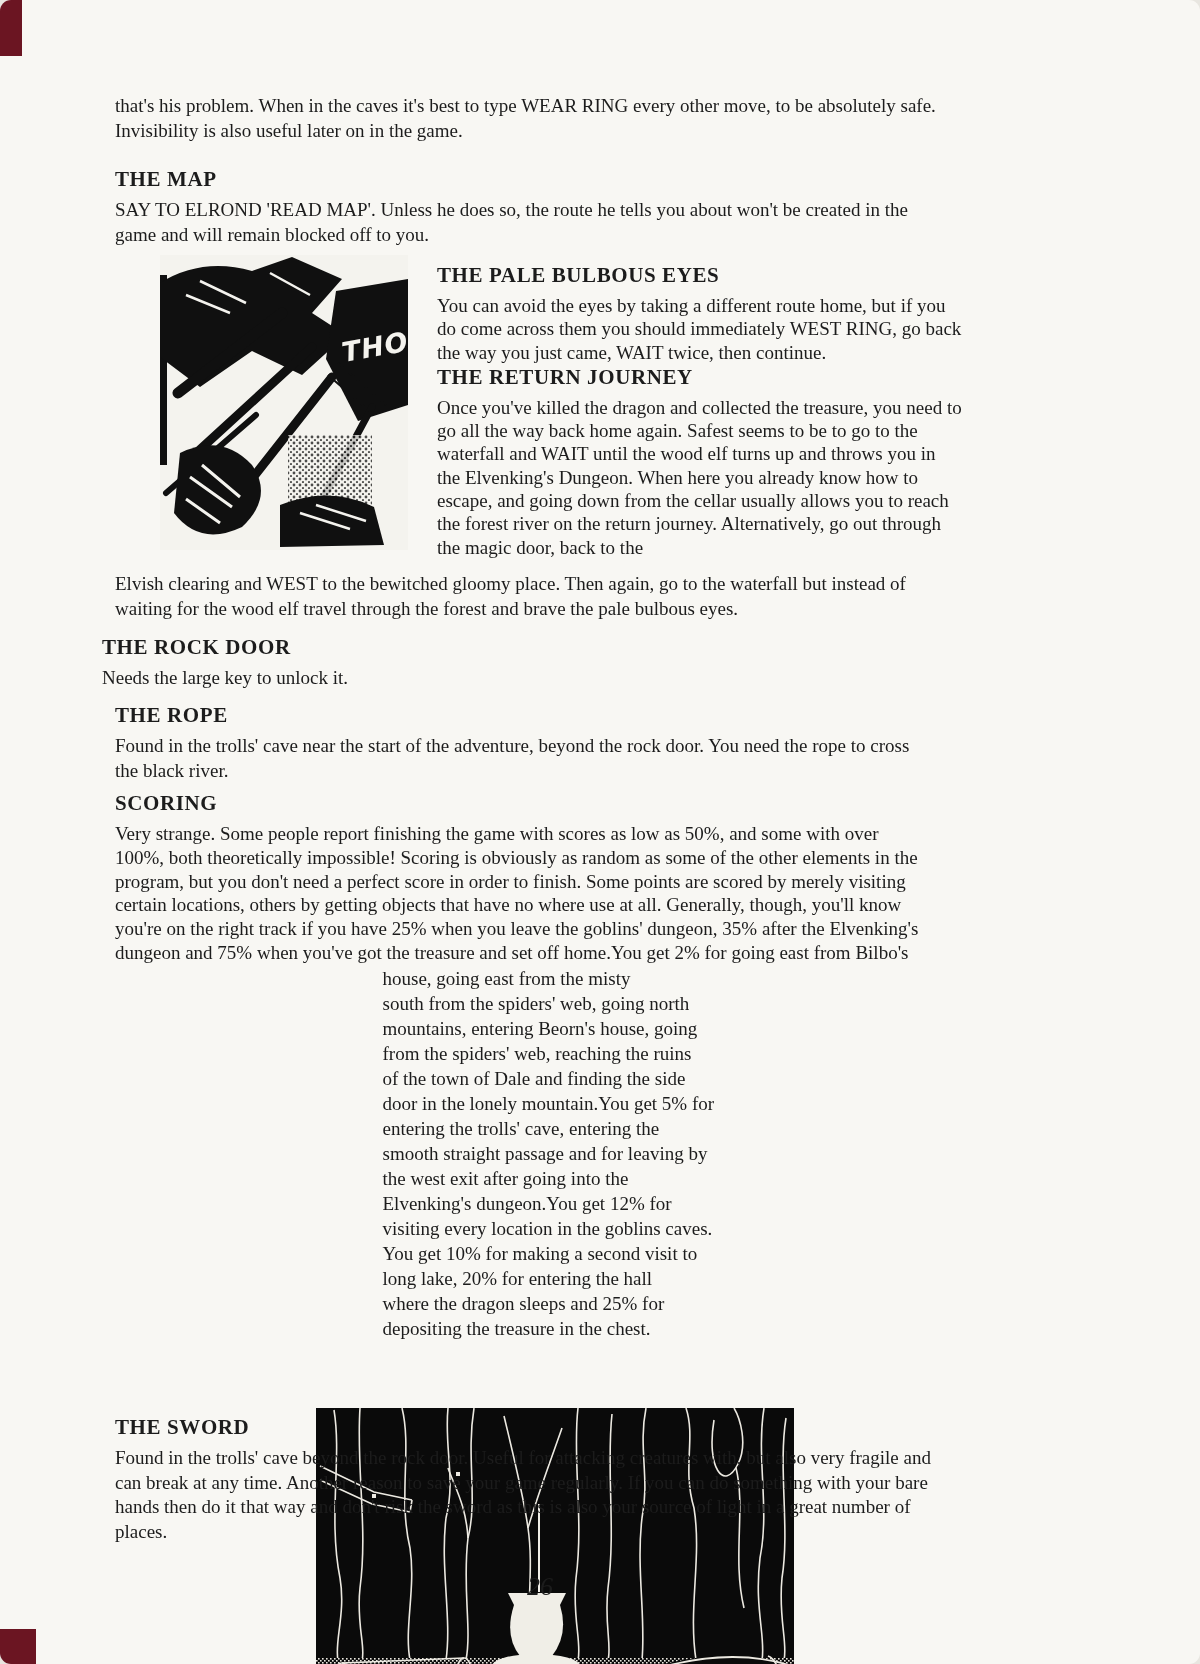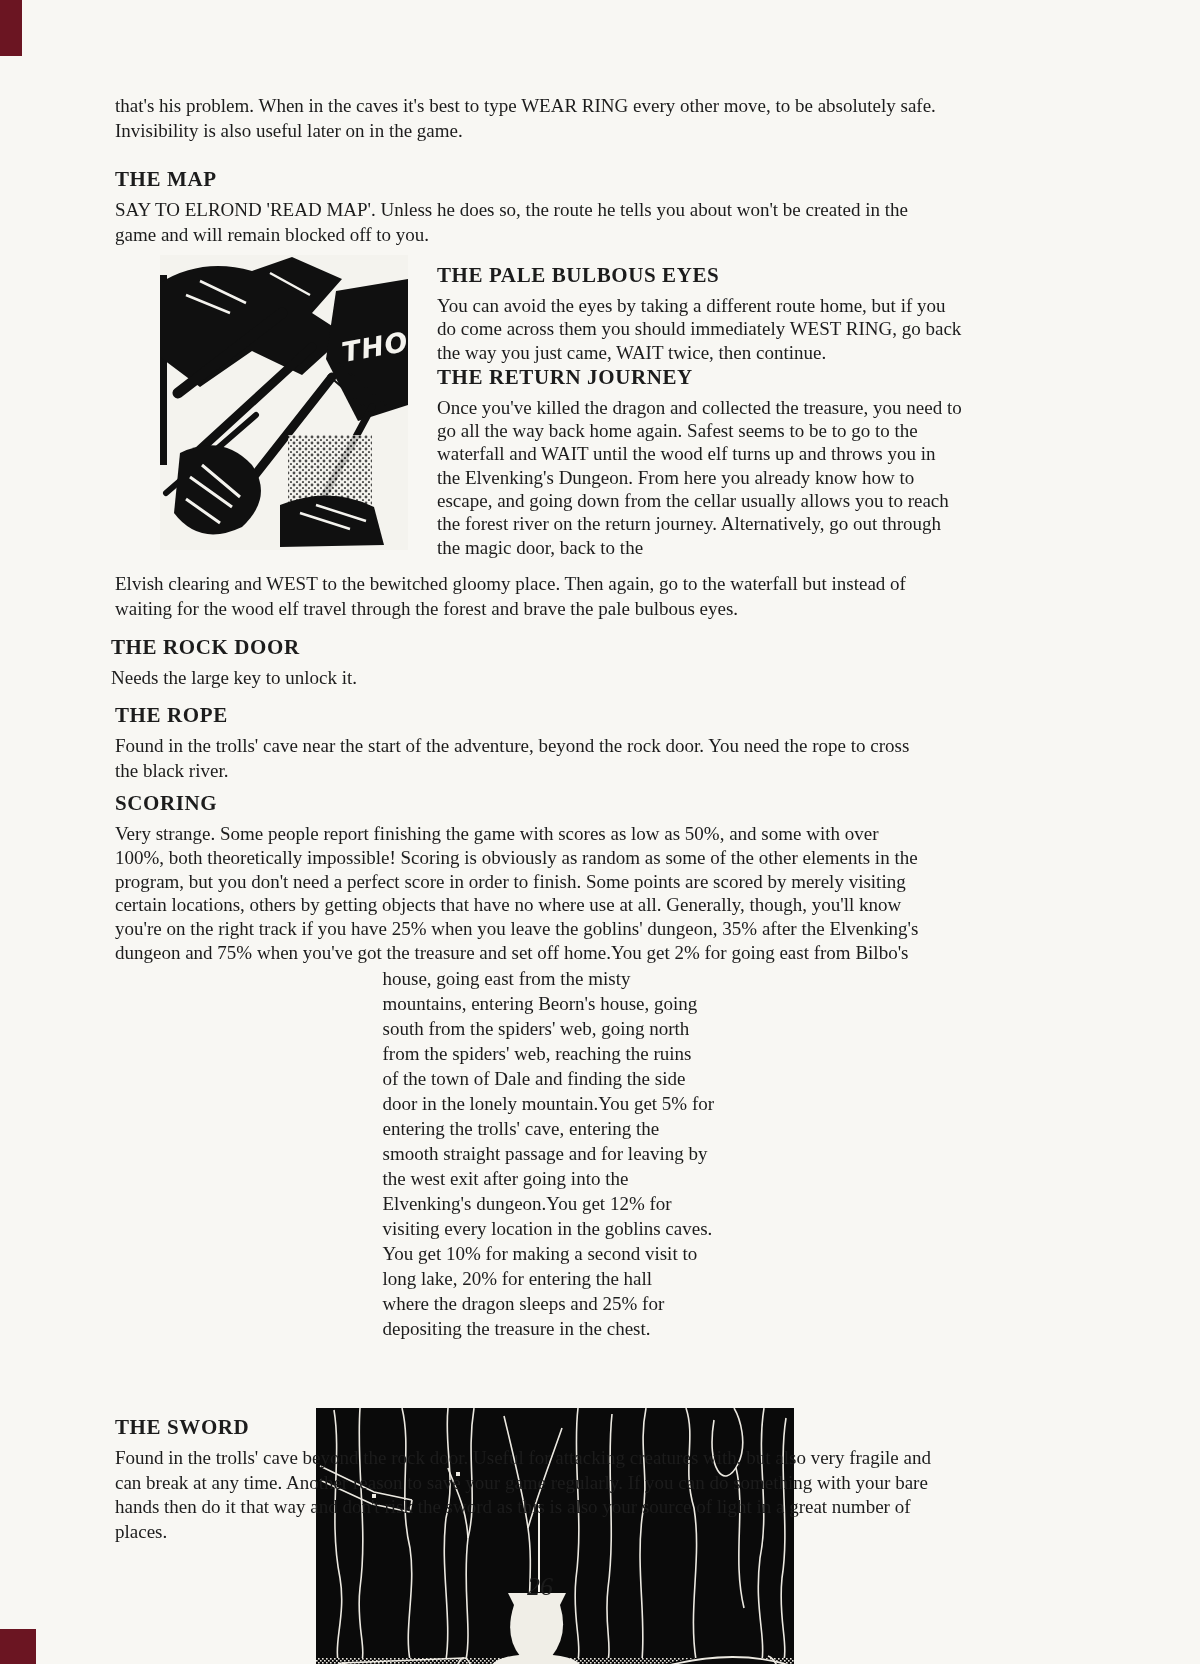--- a/index.html
+++ b/index.html
@@ -1,35 +1,35 @@
 <!DOCTYPE html>
 <html><head>
 <meta charset="utf-8">
 <style>
   html,body{margin:0;padding:0;background:#e8e6e0;}
   .page{
     position:relative;width:1200px;height:1664px;margin:0 auto;
     background:#f8f7f3;overflow:hidden;
-    font-family:"Liberation Serif","DejaVu Serif",serif;color:#1c1c1c;
+    font-family:"Liberation Serif","DejaVu Serif",serif;color:#1c1c1c;border-radius:11px;
   }
   .blk{position:absolute;}
   h2{font-size:21px;line-height:26px;margin:0 0 6px 0;font-weight:bold;letter-spacing:.6px;}
   .para{font-size:19px;line-height:24.5px;}
   .para .ln{white-space:nowrap;}
   .rc .para{line-height:23.3px;}
   .colpara{font-size:19px;line-height:25px;}
   .colpara .ln{white-space:nowrap;}
   .intro{left:115px;top:94px;width:872px;}
   .map{left:115px;top:166px;width:872px;}
   .thok{left:160px;top:255px;width:248px;height:295px;}
   .thok svg{display:block;}
   .rc{left:437px;top:262px;width:560px;}
   .rc .sec2{margin-top:0;}
   .cont{left:115px;top:572px;width:880px;}
-  .rock{left:111px;top:634px;width:872px;}
+  .rock{left:102px;top:634px;width:872px;}
   .rope{left:115px;top:702px;width:880px;}
   .scoring{left:115px;top:790px;width:880px;}
   .scoring .para{line-height:23.8px;}
   .twocol{left:115px;top:966px;width:880px;display:flex;align-items:center;flex-direction:column;}
   .leftcol{width:345px;flex:0 0 345px;}
   .shot{margin-left:0;margin-top:67px;width:478px;}
   .shot svg{display:block;}
   .shot-text{
     margin-left:26px;margin-right:4px;background:#f4f3ee;
     border-left:2px solid #2a2a2a;border-right:1px solid #555;
@@ -102,21 +102,21 @@
           <div class="ln">do come across them you should immediately WEST RING, go back</div>
           <div class="ln">the way you just came, WAIT twice, then continue.</div>
         </div>
     </div>
     <div class="sec2">
       <h2>THE RETURN JOURNEY</h2>
       <div class="para">
           <div class="ln">Once you've killed the dragon and collected the treasure, you need to</div>
           <div class="ln">go all the way back home again. Safest seems to be to go to the</div>
           <div class="ln">waterfall and WAIT until the wood elf turns up and throws you in</div>
-          <div class="ln">the Elvenking's Dungeon. From here you already know how to</div>
+          <div class="ln">the Elvenking's Dungeon. When here you already know how to</div>
           <div class="ln">escape, and going down from the cellar usually allows you to reach</div>
           <div class="ln">the forest river on the return journey. Alternatively, go out through</div>
           <div class="ln">the magic door, back to the</div>
         </div>
     </div>
   </div>
 
   <div class="blk cont para">
       <div class="ln">Elvish clearing and WEST to the bewitched gloomy place. Then again, go to the waterfall but instead of</div>
       <div class="ln">waiting for the wood elf travel through the forest and brave the pale bulbous eyes.</div>
@@ -145,22 +145,22 @@
         <div class="ln">program, but you don't need a perfect score in order to finish. Some points are scored by merely visiting</div>
         <div class="ln">certain locations, others by getting objects that have no where use at all. Generally, though, you'll know</div>
         <div class="ln">you're on the right track if you have 25% when you leave the goblins' dungeon, 35% after the Elvenking's</div>
         <div class="ln">dungeon and 75% when you've got the treasure and set off home.You get 2% for going east from Bilbo's</div>
       </div>
   </div>
 
   <div class="blk twocol">
     <div class="leftcol colpara">
         <div class="ln">house, going east from the misty</div>
+        <div class="ln">south from the spiders' web, going north</div>
         <div class="ln">mountains, entering Beorn's house, going</div>
-        <div class="ln">south from the spiders' web, going north</div>
         <div class="ln">from the spiders' web, reaching the ruins</div>
         <div class="ln">of the town of Dale and finding the side</div>
         <div class="ln">door in the lonely mountain.You get 5% for</div>
         <div class="ln">entering the trolls' cave, entering the</div>
         <div class="ln">smooth straight passage and for leaving by</div>
         <div class="ln">the west exit after going into the</div>
         <div class="ln">Elvenking's dungeon.You get 12% for</div>
         <div class="ln">visiting every location in the goblins caves.</div>
         <div class="ln">You get 10% for making a second visit to</div>
         <div class="ln">long lake, 20% for entering the hall</div>

